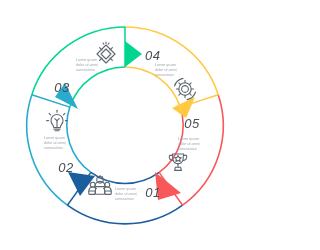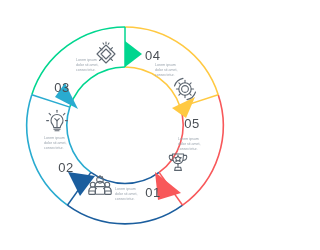--- a/index.html
+++ b/index.html
@@ -2,21 +2,21 @@
 <html><head>
 <meta charset="utf-8">
 <style>
   html,body{margin:0;padding:0;}
   body{
     width:250px;height:250px;
     background:#ffffff;
     font-family:"Liberation Sans", sans-serif;
     overflow:hidden;
   }
-  #stage{position:relative;width:250px;height:250px;}
+  #stage{position:relative;width:250px;height:250px;font-style:italic;}
   svg{display:block;}
   .seg-num{
     font-family:"Liberation Sans", sans-serif;
     font-size:13px;
     fill:#4a4f55;
     letter-spacing:0.5px;
   }
   .seg-txt{
     font-family:"Liberation Sans", sans-serif;
     font-size:3.6px;

